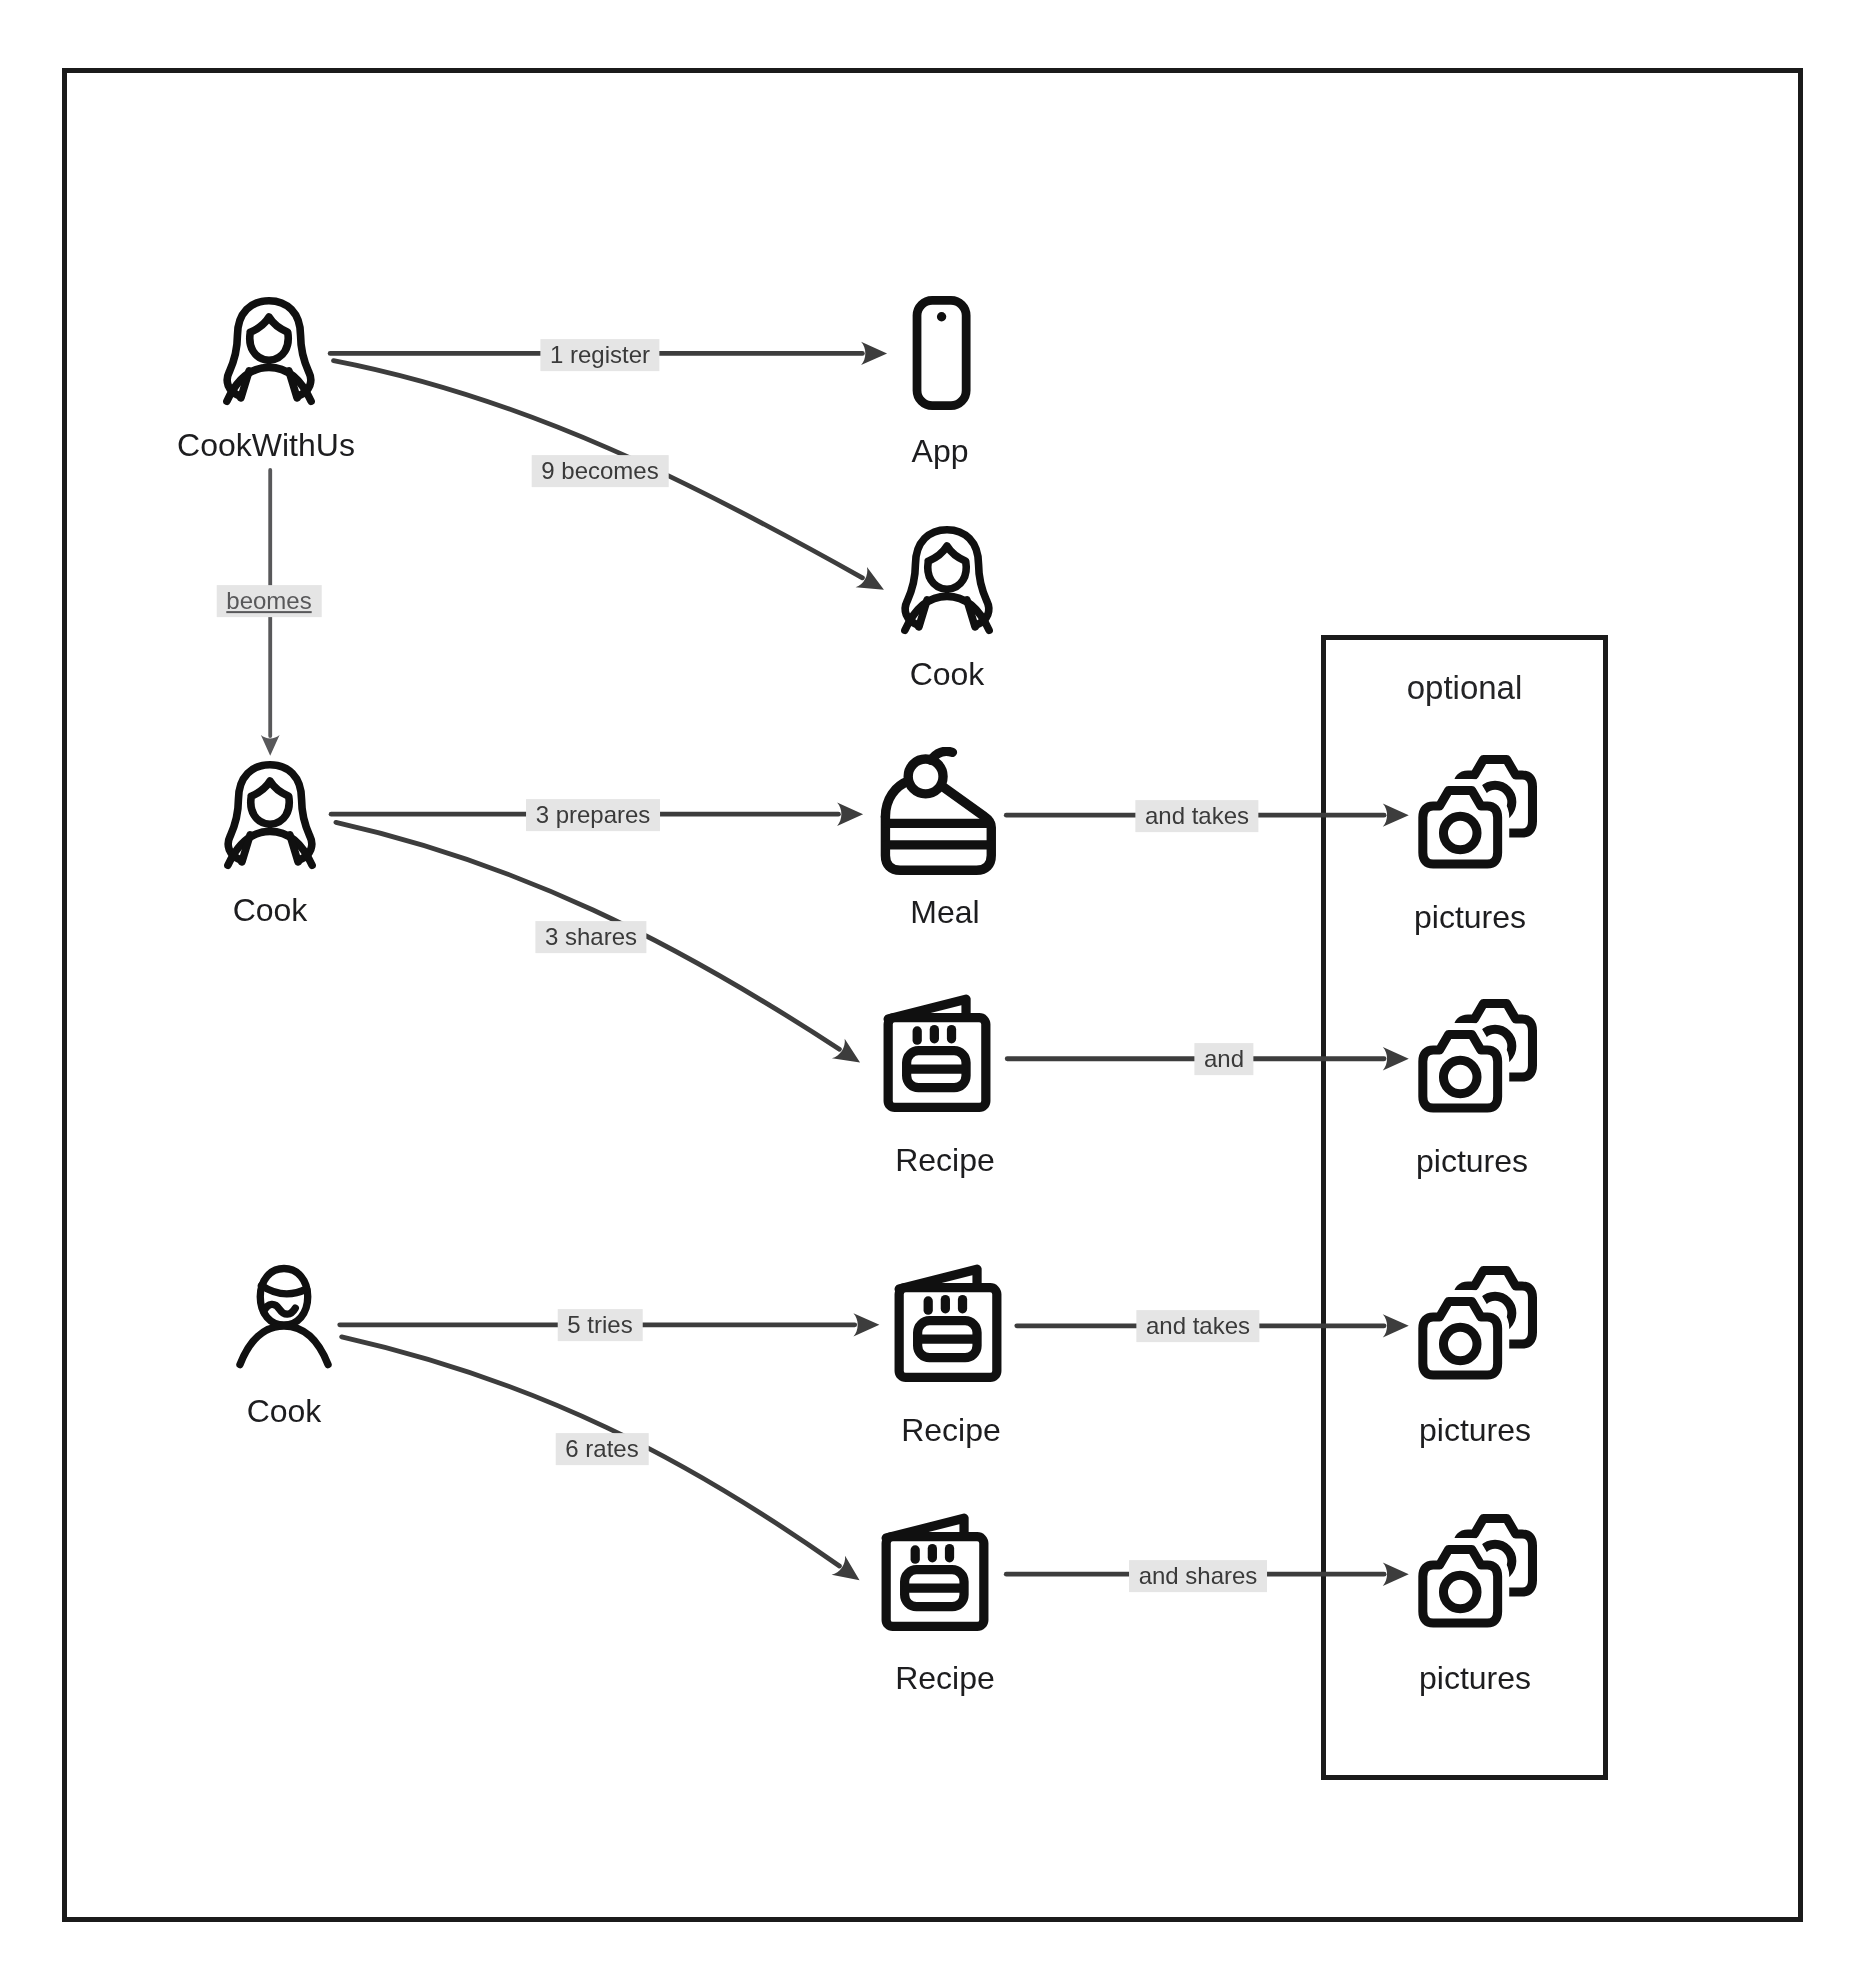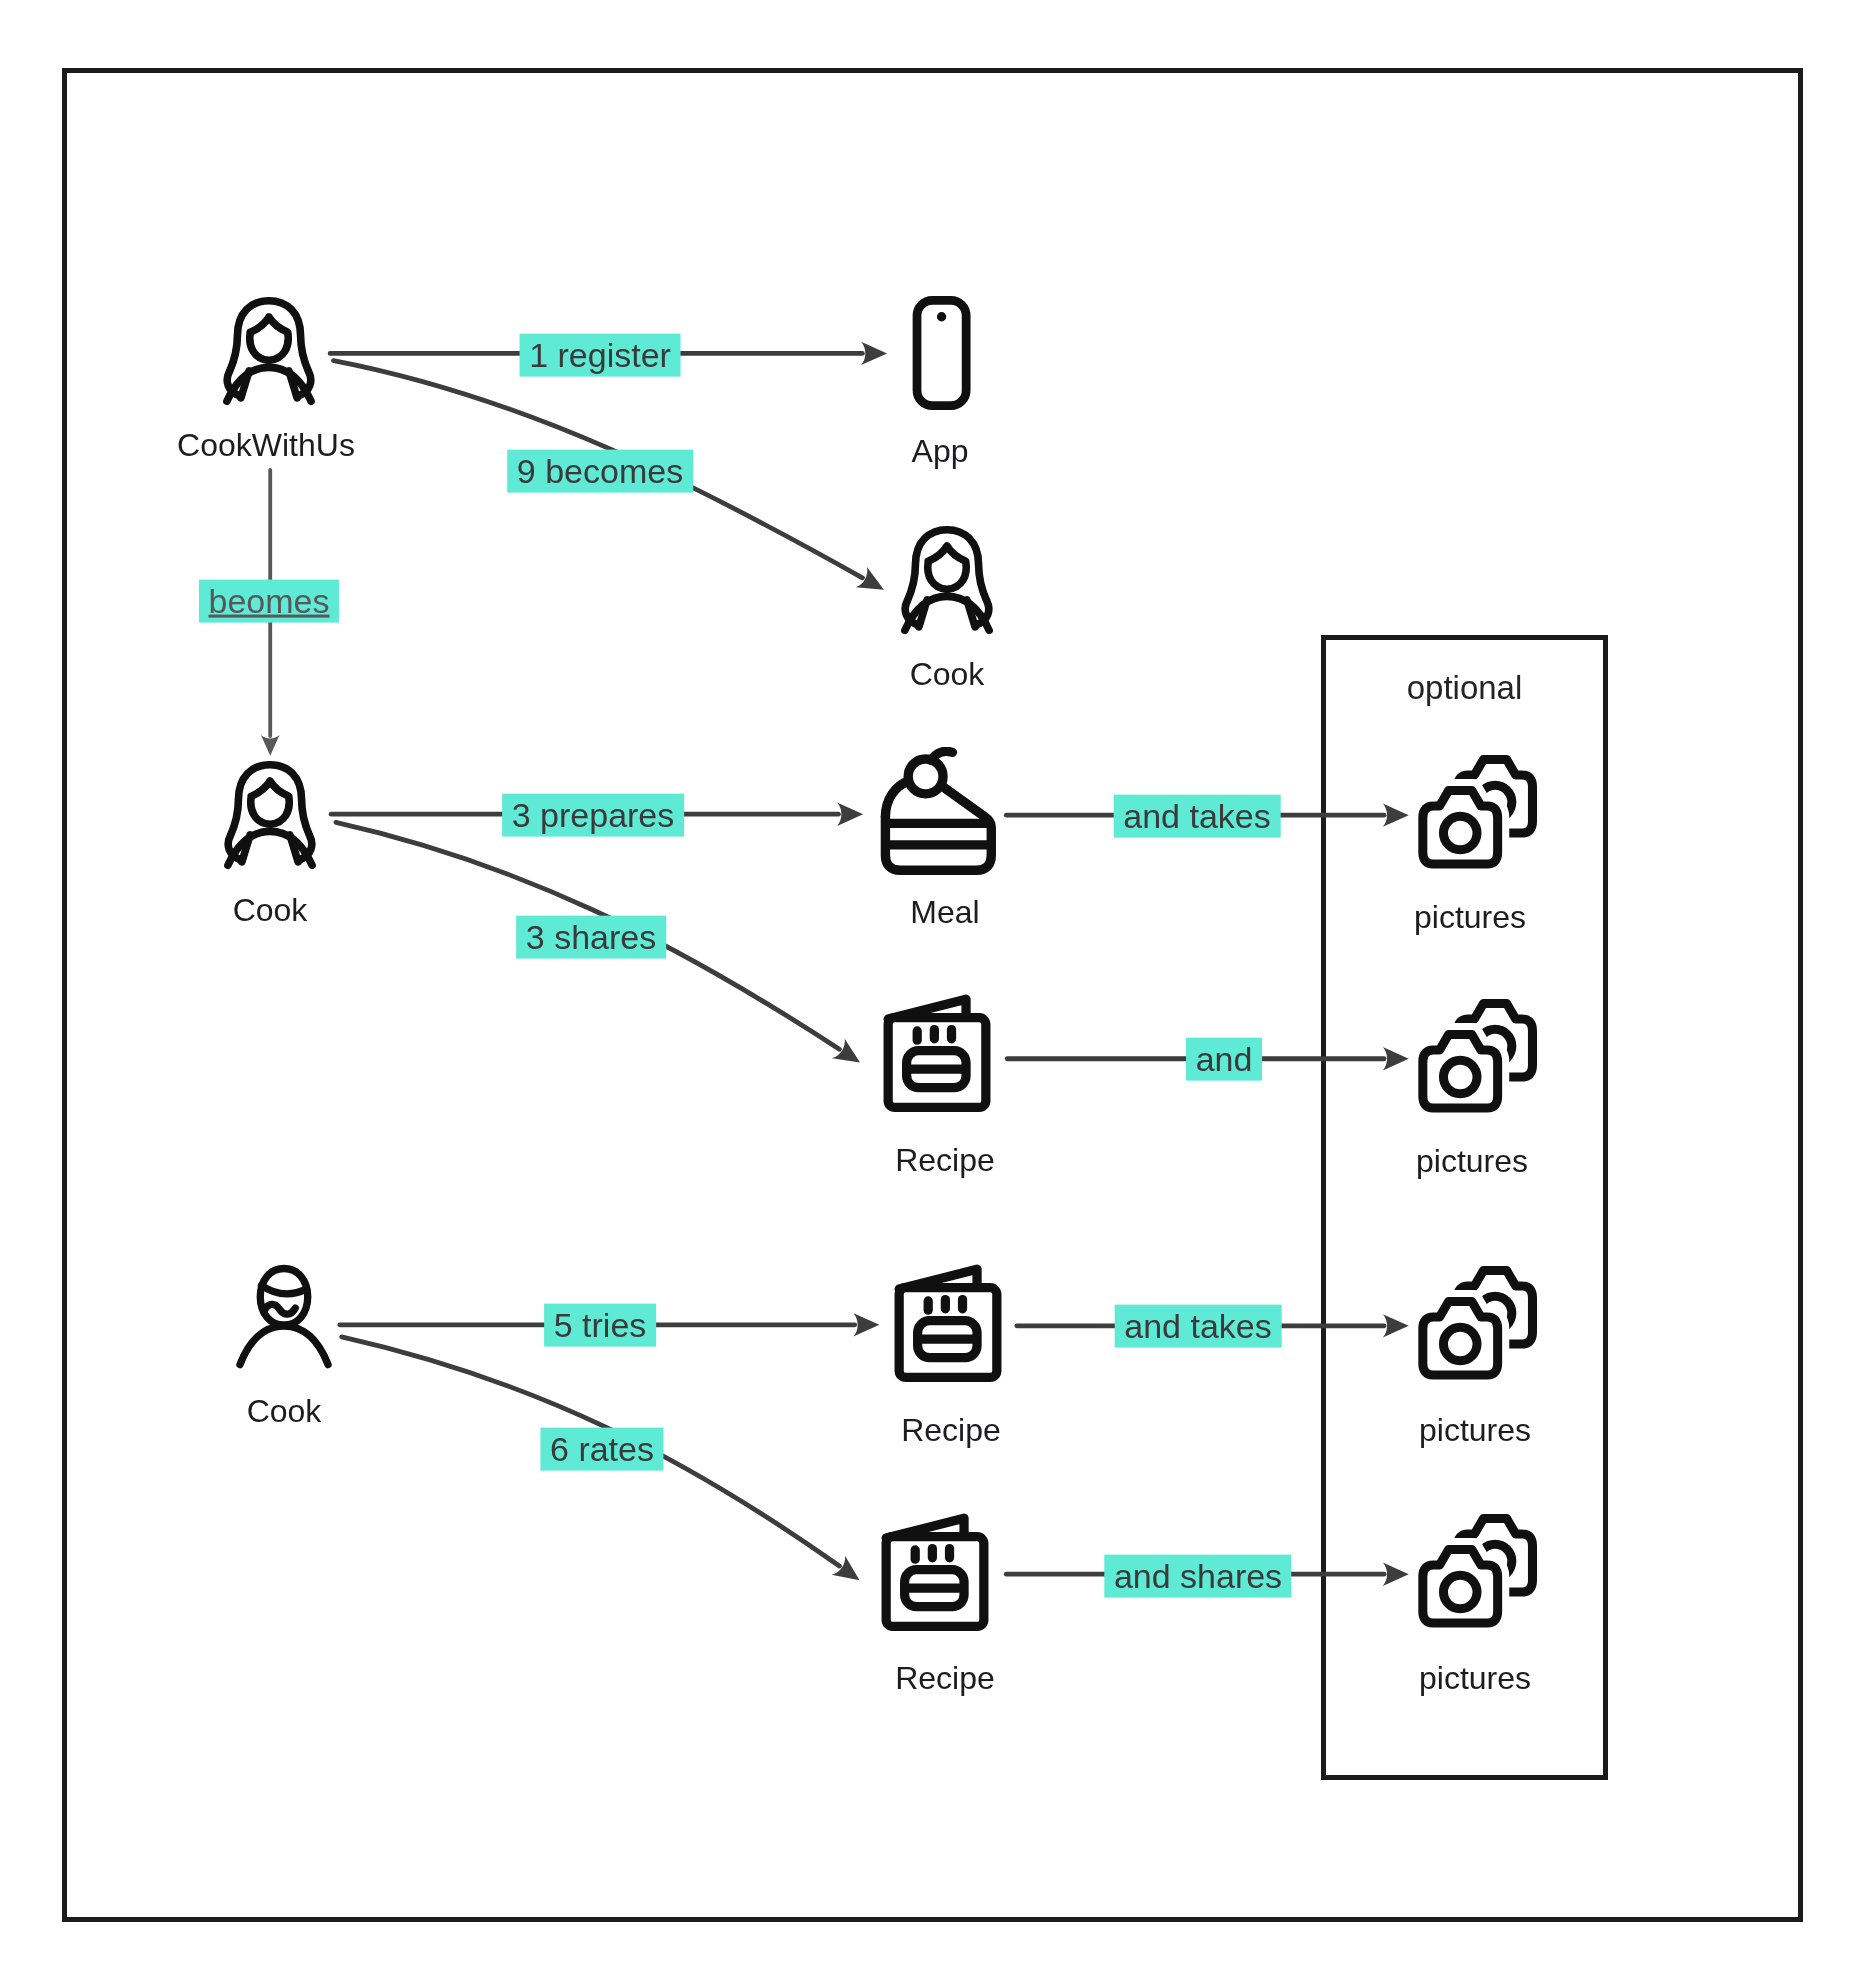--- a/index.html
+++ b/index.html
@@ -28,21 +28,21 @@
   }
   #edges{position:absolute;left:0;top:0;width:1872px;height:1965px;}
   .node{position:absolute;transform:translate(-50%,-50%);}
   .icon{width:100%;height:100%;color:#101010;display:block;}
   .nlabel{
     position:absolute;transform:translate(-50%,-50%);
     font-size:32px;color:#1d1d1f;white-space:nowrap;
   }
   .elabel{
     position:absolute;transform:translate(-50%,-50%);
-    font-size:34px;color:#3a3a3a;background:#5eead4;
+    font-size:24px;color:#3a3a3a;background:#e5e5e5;
     padding:1.9px 9.6px;white-space:nowrap;text-align:right;
   }
   .elabel.gray{color:#58585a;text-decoration:underline;}
 </style>
 </head>
 <body>
 
 <svg width="0" height="0" style="position:absolute" aria-hidden="true">
   <defs>
     <symbol id="sym-woman" viewBox="0 0 100 100">

